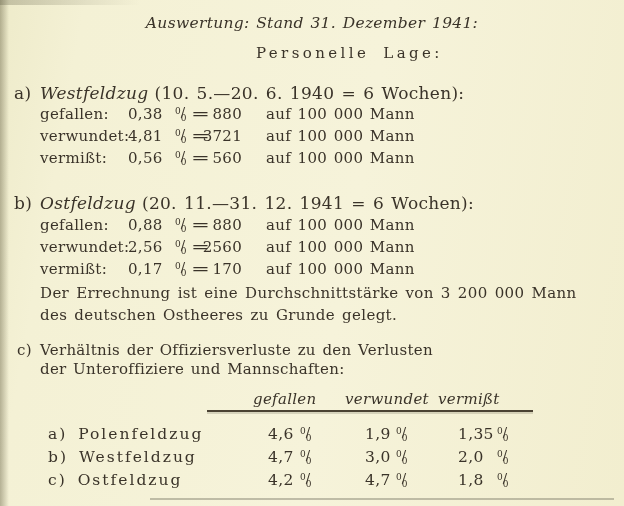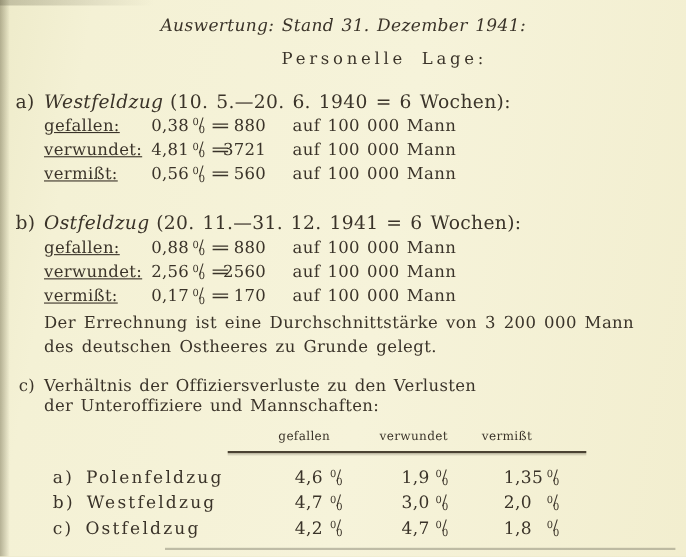--- a/index.html
+++ b/index.html
@@ -37,38 +37,38 @@
     left: 256px; top: 44px;
     font-size: 15px; letter-spacing: 3.4px; word-spacing: 6px;
   }
 
   .sec-head { left: 14px; font-size: 17px; white-space: nowrap; }
   .sh-label { display: inline-block; width: 26px; }
   .sh-name  { font-style: italic; margin-right: 6px; }
 
   .drow { left: 0; width: 100%; height: 20px; }
   .drow span { position: absolute; top: 0; white-space: nowrap; }
-  .dr-label { left: 40px; text-decoration: underline; }
-  .dr-pct   { left: 128px; width: 44px; text-align: right; }
+  .dr-label { left: 40px; }
+  .dr-pct   { left: 128px; width: 44px; }
   .dr-unit  { left: 175px; }
   .dr-eq    { left: 191px; transform: scaleX(1.5); transform-origin: left center; }
   .dr-count { left: 200px; width: 42px; text-align: right; }
   .dr-tail  { left: 266px; }
 
   .unit { letter-spacing: 0; word-spacing: 0; white-space: nowrap; }
   .unit .usup { position: relative; top: -5px; font-size: 9px; }
   .unit .usl  { font-size: 13px; }
   .unit .usub { position: relative; top: 2px; font-size: 9px; }
 
   .note { left: 40px; letter-spacing: 0.35px; word-spacing: 2px; white-space: nowrap; }
 
   .c-label { left: 17px; }
   .c-line  { left: 40px; white-space: nowrap; }
 
-  .th { top: 390px; font-size: 11px; }
+  .th { top: 390px; font-size: 15px; font-style: italic; }
   .th-1 { left: 253px; }
   .th-2 { left: 345px; }
   .th-3 { left: 438px; text-align: right; }
 
   .rule-dark {
     left: 207px; top: 410px; width: 326px; height: 2px;
     background: #4a4232;
     box-shadow: 0 2px 0 rgba(74,66,50,0.18);
   }
   .rule-light {

